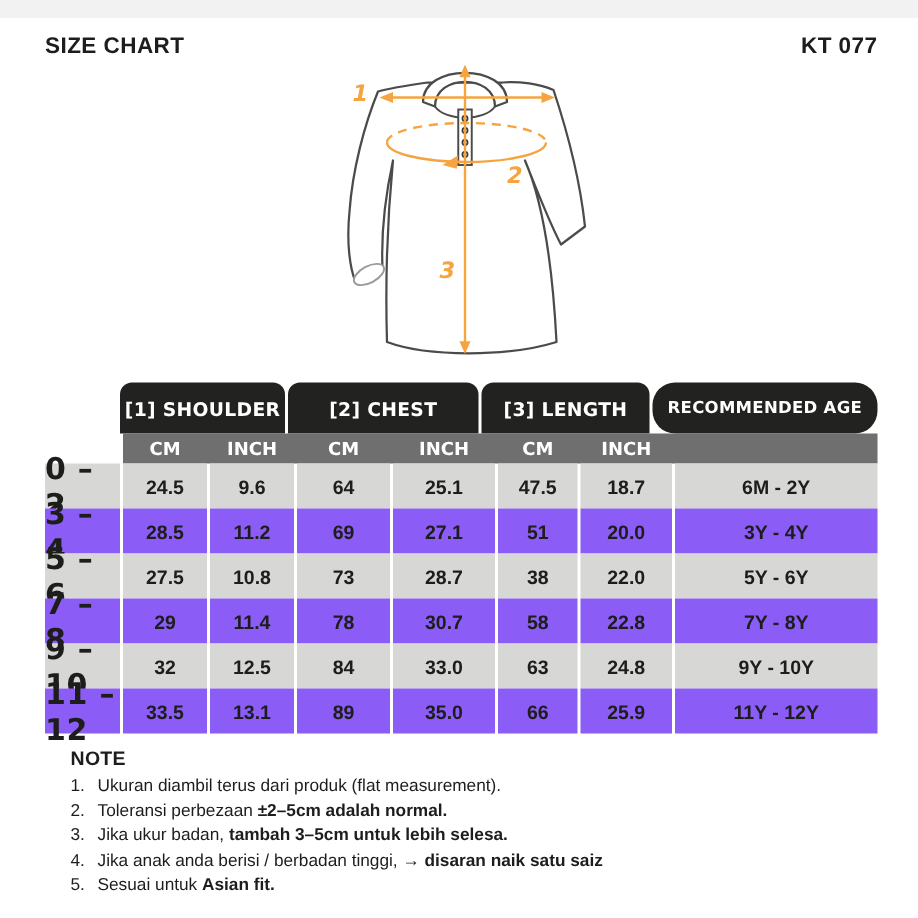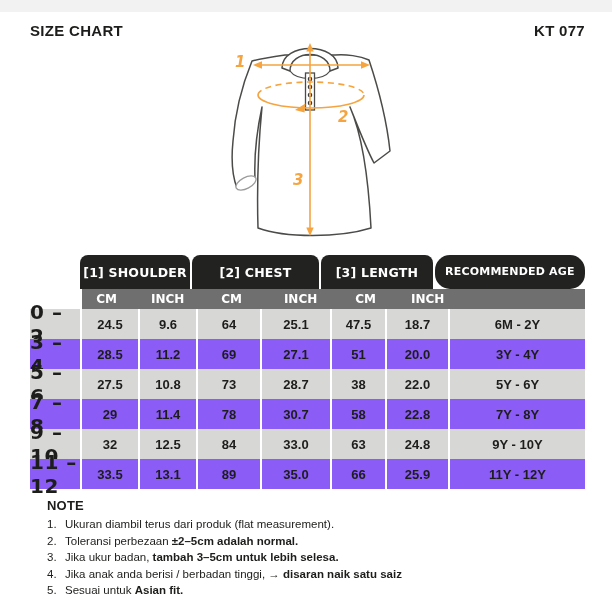--- a/index.html
+++ b/index.html
@@ -20,21 +20,21 @@
   .size-table { position:absolute; left:30px; top:243px; width:555px; font-family:"DejaVu Sans", sans-serif; }
   .tabs-row { display:flex; gap:2px; height:34px; }
   .tab { background:#222220; color:#ffffff; border-radius:8px 8px 0 0; display:flex; align-items:center; justify-content:center; font-weight:bold; font-size:12.5px; letter-spacing:.2px; text-align:center; }
   .tab-spacer { width:50px; }
   .tab-shoulder { width:114px; }
   .tab-chest { width:132px; }
   .tab-length { width:116px; }
   .tab-age { width:156px; font-size:11px; line-height:1.15;border-radius:15px; }
   .subheader-row { display:flex; height:20px; }
   .sub-spacer { width:52px; }
-  .subbar { width:503px; background:#6F6F6F; display:flex; gap:12px; }
+  .subbar { width:503px; background:#6F6F6F; display:flex; gap:2px; }
   .subcell { color:#ffffff; font-weight:bold; font-size:12px; display:flex; align-items:center; justify-content:center; }
   .w-shcm{width:56px}.w-shin{width:56px}.w-chcm{width:62px}.w-chin{width:68px}.w-lncm{width:53px}.w-lnin{width:61px}.w-age{width:135px}
   .trow { display:flex; gap:2px; height:30px; background:#ffffff; }
   .tcell { display:flex; align-items:center; justify-content:center; font-weight:bold; font-size:13px; font-family:"Liberation Sans", sans-serif; }
   .tcell.size-label { width:50px; font-family:"DejaVu Sans", sans-serif; font-size:20px; letter-spacing:.5px; }
   .trow.alt .tcell { background:#D7D7D6; }
   .trow.plain .tcell { background:#8b5cf6; }
   
   .notes { position:absolute; left:47px; top:486px; width:560px; }
   .notes-heading { font-size:13px; font-weight:bold; margin-bottom:3px; letter-spacing:.2px; }

